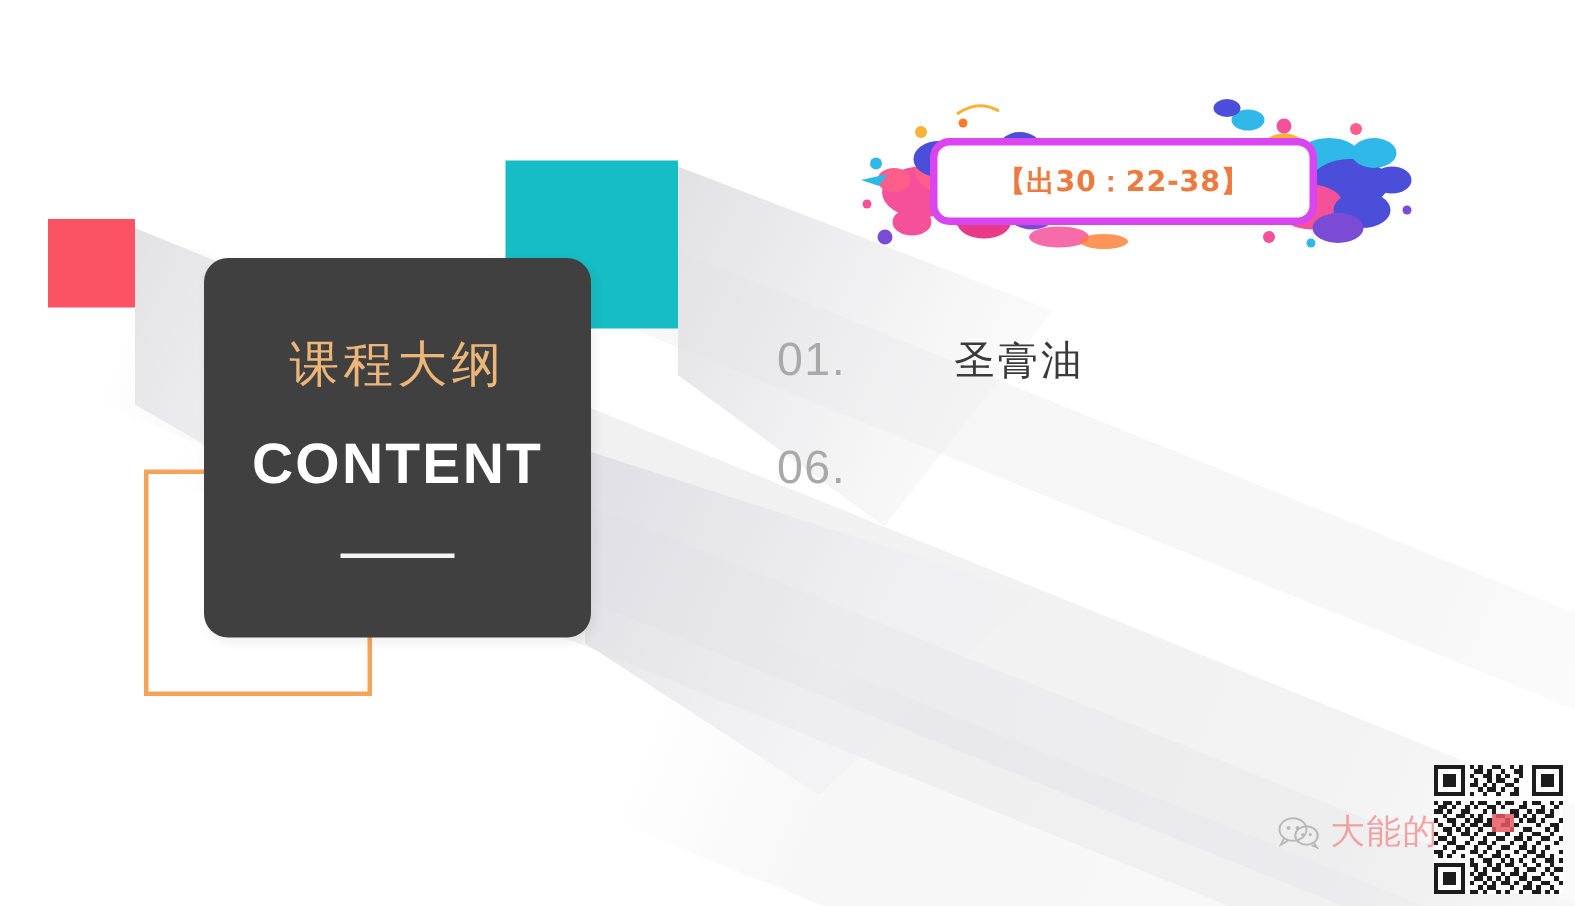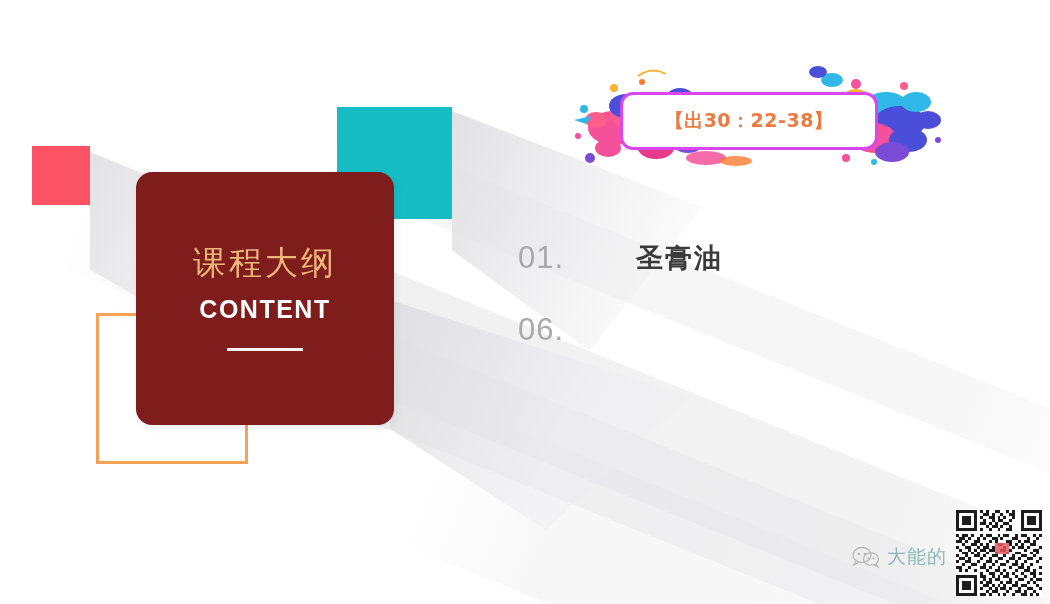--- a/index.html
+++ b/index.html
@@ -102,45 +102,45 @@
     box-sizing: border-box;
     background: transparent;
     z-index: 2;
   }
 
   
   .content-card {
     position: absolute;
     left: 136px; top: 172px;
     width: 258px; height: 253px;
-    background: #7f1d1d;
+    background: #404040;
     border-radius: 16px;
     z-index: 4;
     display: flex;
     flex-direction: column;
     align-items: center;
     justify-content: center;
     box-shadow: 2px 3px 8px rgba(0,0,0,.07);
   }
   .card-cn {
     font-family: "DejaVu Serif", "Liberation Serif", serif;
     font-size: 33px;
     letter-spacing: 3px;
     color: #EDB679;
     margin: 0 0 14px 0;
     line-height: 1;
     font-weight: 400;
   }
   .card-en {
     font-family: "Liberation Sans", "DejaVu Sans", sans-serif;
-    font-size: 25px;
+    font-size: 38px;
     font-weight: bold;
     color: #ffffff;
     letter-spacing: 1.5px;
-    margin: 4px;
+    margin: 18px;
     line-height: 1;
   }
   .card-rule {
     width: 76px;
     height: 3px;
     background: #ffffff;
     margin-top: 22px;
     opacity: .95;
   }
   .card-shadow-tail {
@@ -162,21 +162,21 @@
   .splatter {
     position: absolute;
     inset: 0;
     z-index: 1;
   }
   .badge-box {
     position: absolute;
     left: 64px; top: 30px;
     width: 258px; height: 58px;
     background: #ffffff;
-    border: 3px solid #d946ef;
+    border: 5px solid #d946ef;
     border-radius: 13px;
     box-sizing: border-box;
     z-index: 3;
     display: flex;
     align-items: center;
     justify-content: center;
   }
   .badge-text {
     font-family: "DejaVu Sans", "Liberation Sans", sans-serif;
     font-size: 19px;
@@ -188,60 +188,60 @@
 
   
   .agenda {
     position: absolute;
     left: 518px; top: 222px;
     width: 420px;
     z-index: 5;
   }
   .agenda-item {
     display: flex;
-    align-items: center;
+    align-items: flex-start;
     height: 72px;
   }
   .agenda-num {
     font-family: "Liberation Sans", "DejaVu Sans", sans-serif;
     font-size: 31px;
     color: #A9A9A9;
     letter-spacing: 1px;
     width: 118px;
     flex: 0 0 118px;
     font-weight: 400;
   }
   .agenda-label {
     font-family: "DejaVu Serif", "Liberation Serif", serif;
     font-size: 27px;
     color: #3A3A3A;
     letter-spacing: 2px;
-    font-weight: 700;
+    font-weight: 400;
   }
 
   
   .watermark {
     position: absolute;
     right: 8px; bottom: 8px;
     width: 190px; height: 92px;
     z-index: 6;
   }
   .wm-row {
     position: absolute;
     left: 0; bottom: 26px;
     display: flex;
     align-items: center;
     gap: 7px;
     opacity: .45;
   }
   .wm-icon { flex: 0 0 auto; }
   .wm-text {
     font-family: Liberation Sans, sans-serif;
-    font-size: 19px;
-    color: #0f766e;
+    font-size: 23px;
+    color: #ef4444;
     letter-spacing: 1px;
     white-space: nowrap;
   }
   .wm-qr {
     position: absolute;
     right: 0; bottom: 0;
     width: 86px; height: 86px;
     opacity: .95;
   }
 </style>

